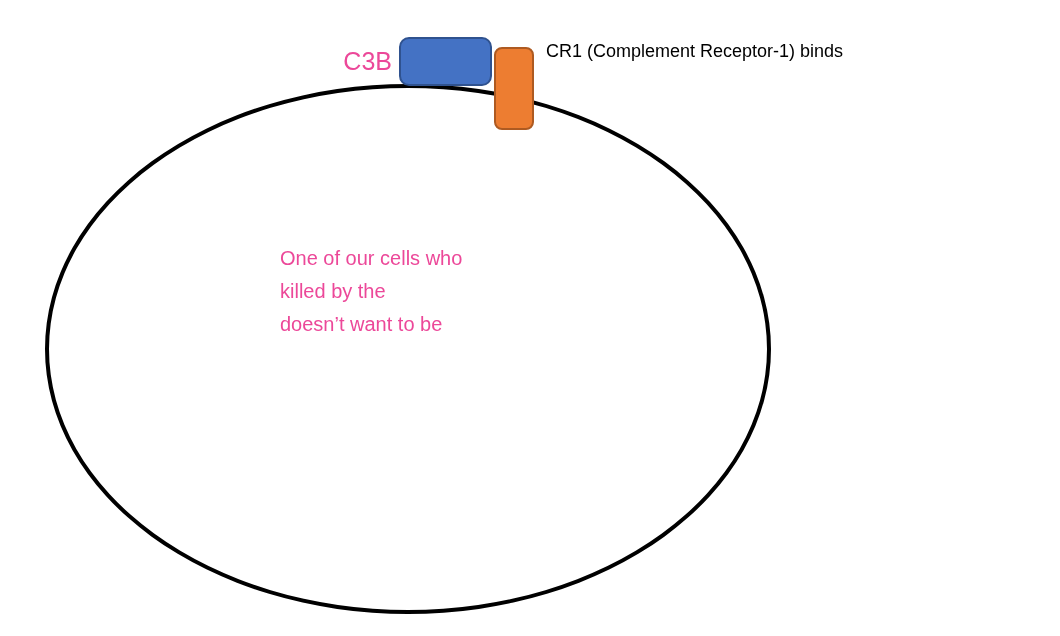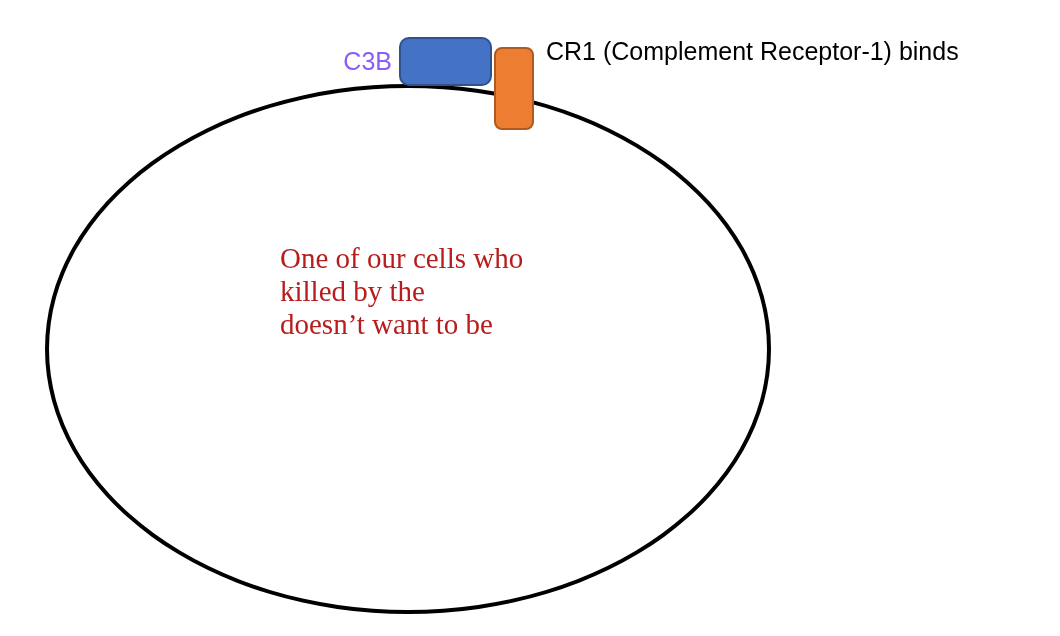--- a/index.html
+++ b/index.html
@@ -52,44 +52,43 @@
     z-index: 3;
   }
   .c3b-label {
     position: absolute;
     left: 330px;
     top: 46px;
     width: 62px;
     text-align: right;
     font-size: 25px;
     line-height: 30px;
-    color: #8b5cf6;
+    color: #ec4899;
     z-index: 4;
     white-space: nowrap;
   }
   .cr1-caption {
     position: absolute;
     left: 546px;
     top: 35px;
     width: 500px;
-    font-size: 25px;
+    font-size: 18px;
     line-height: 33px;
     color: #000000;
     z-index: 4;
   }
   .cell-text {
     position: absolute;
     left: 280px;
     top: 242px;
     width: 300px;
-    font-size: 29px;
+    font-size: 20px;
     line-height: 33px;
-    color: #b91c1c;
+    color: #ec4899;
     z-index: 2;
-    font-family: Liberation Serif, serif;
   }
   .text-line { white-space: nowrap; }
 </style>
 </head>
 <body>
 
 <div class="canvas">
 
   <div class="cell-ellipse"></div>
 

